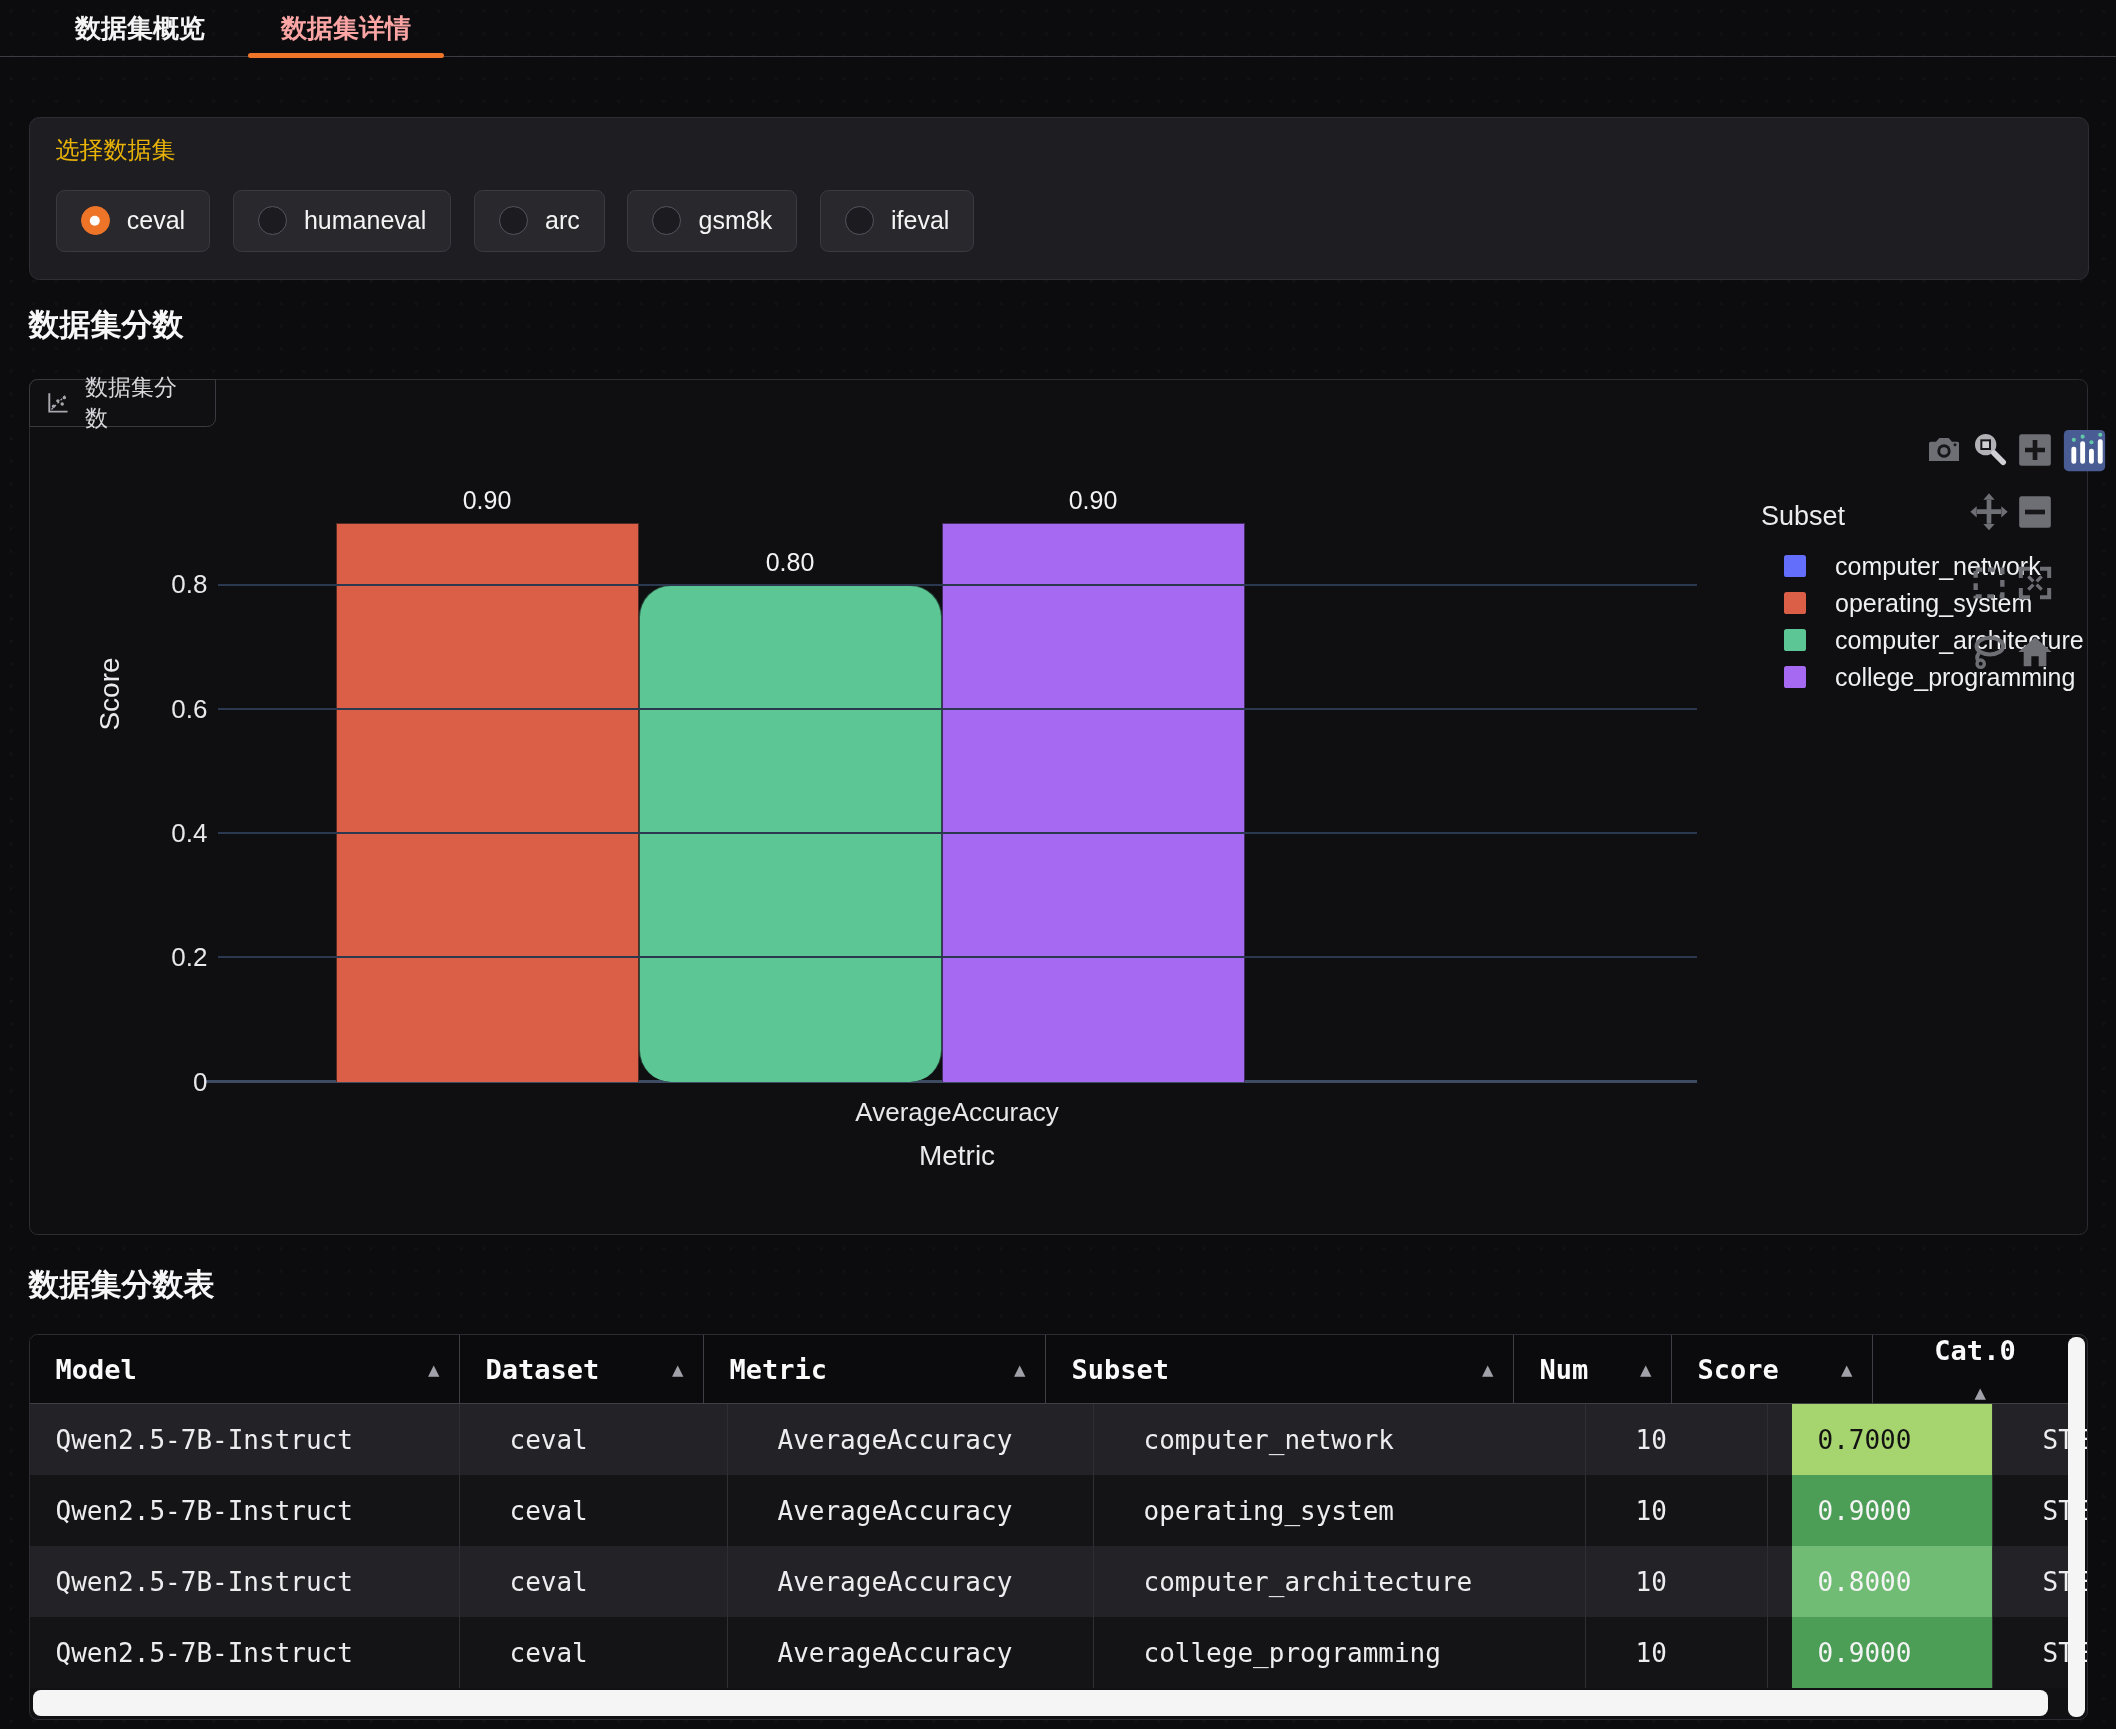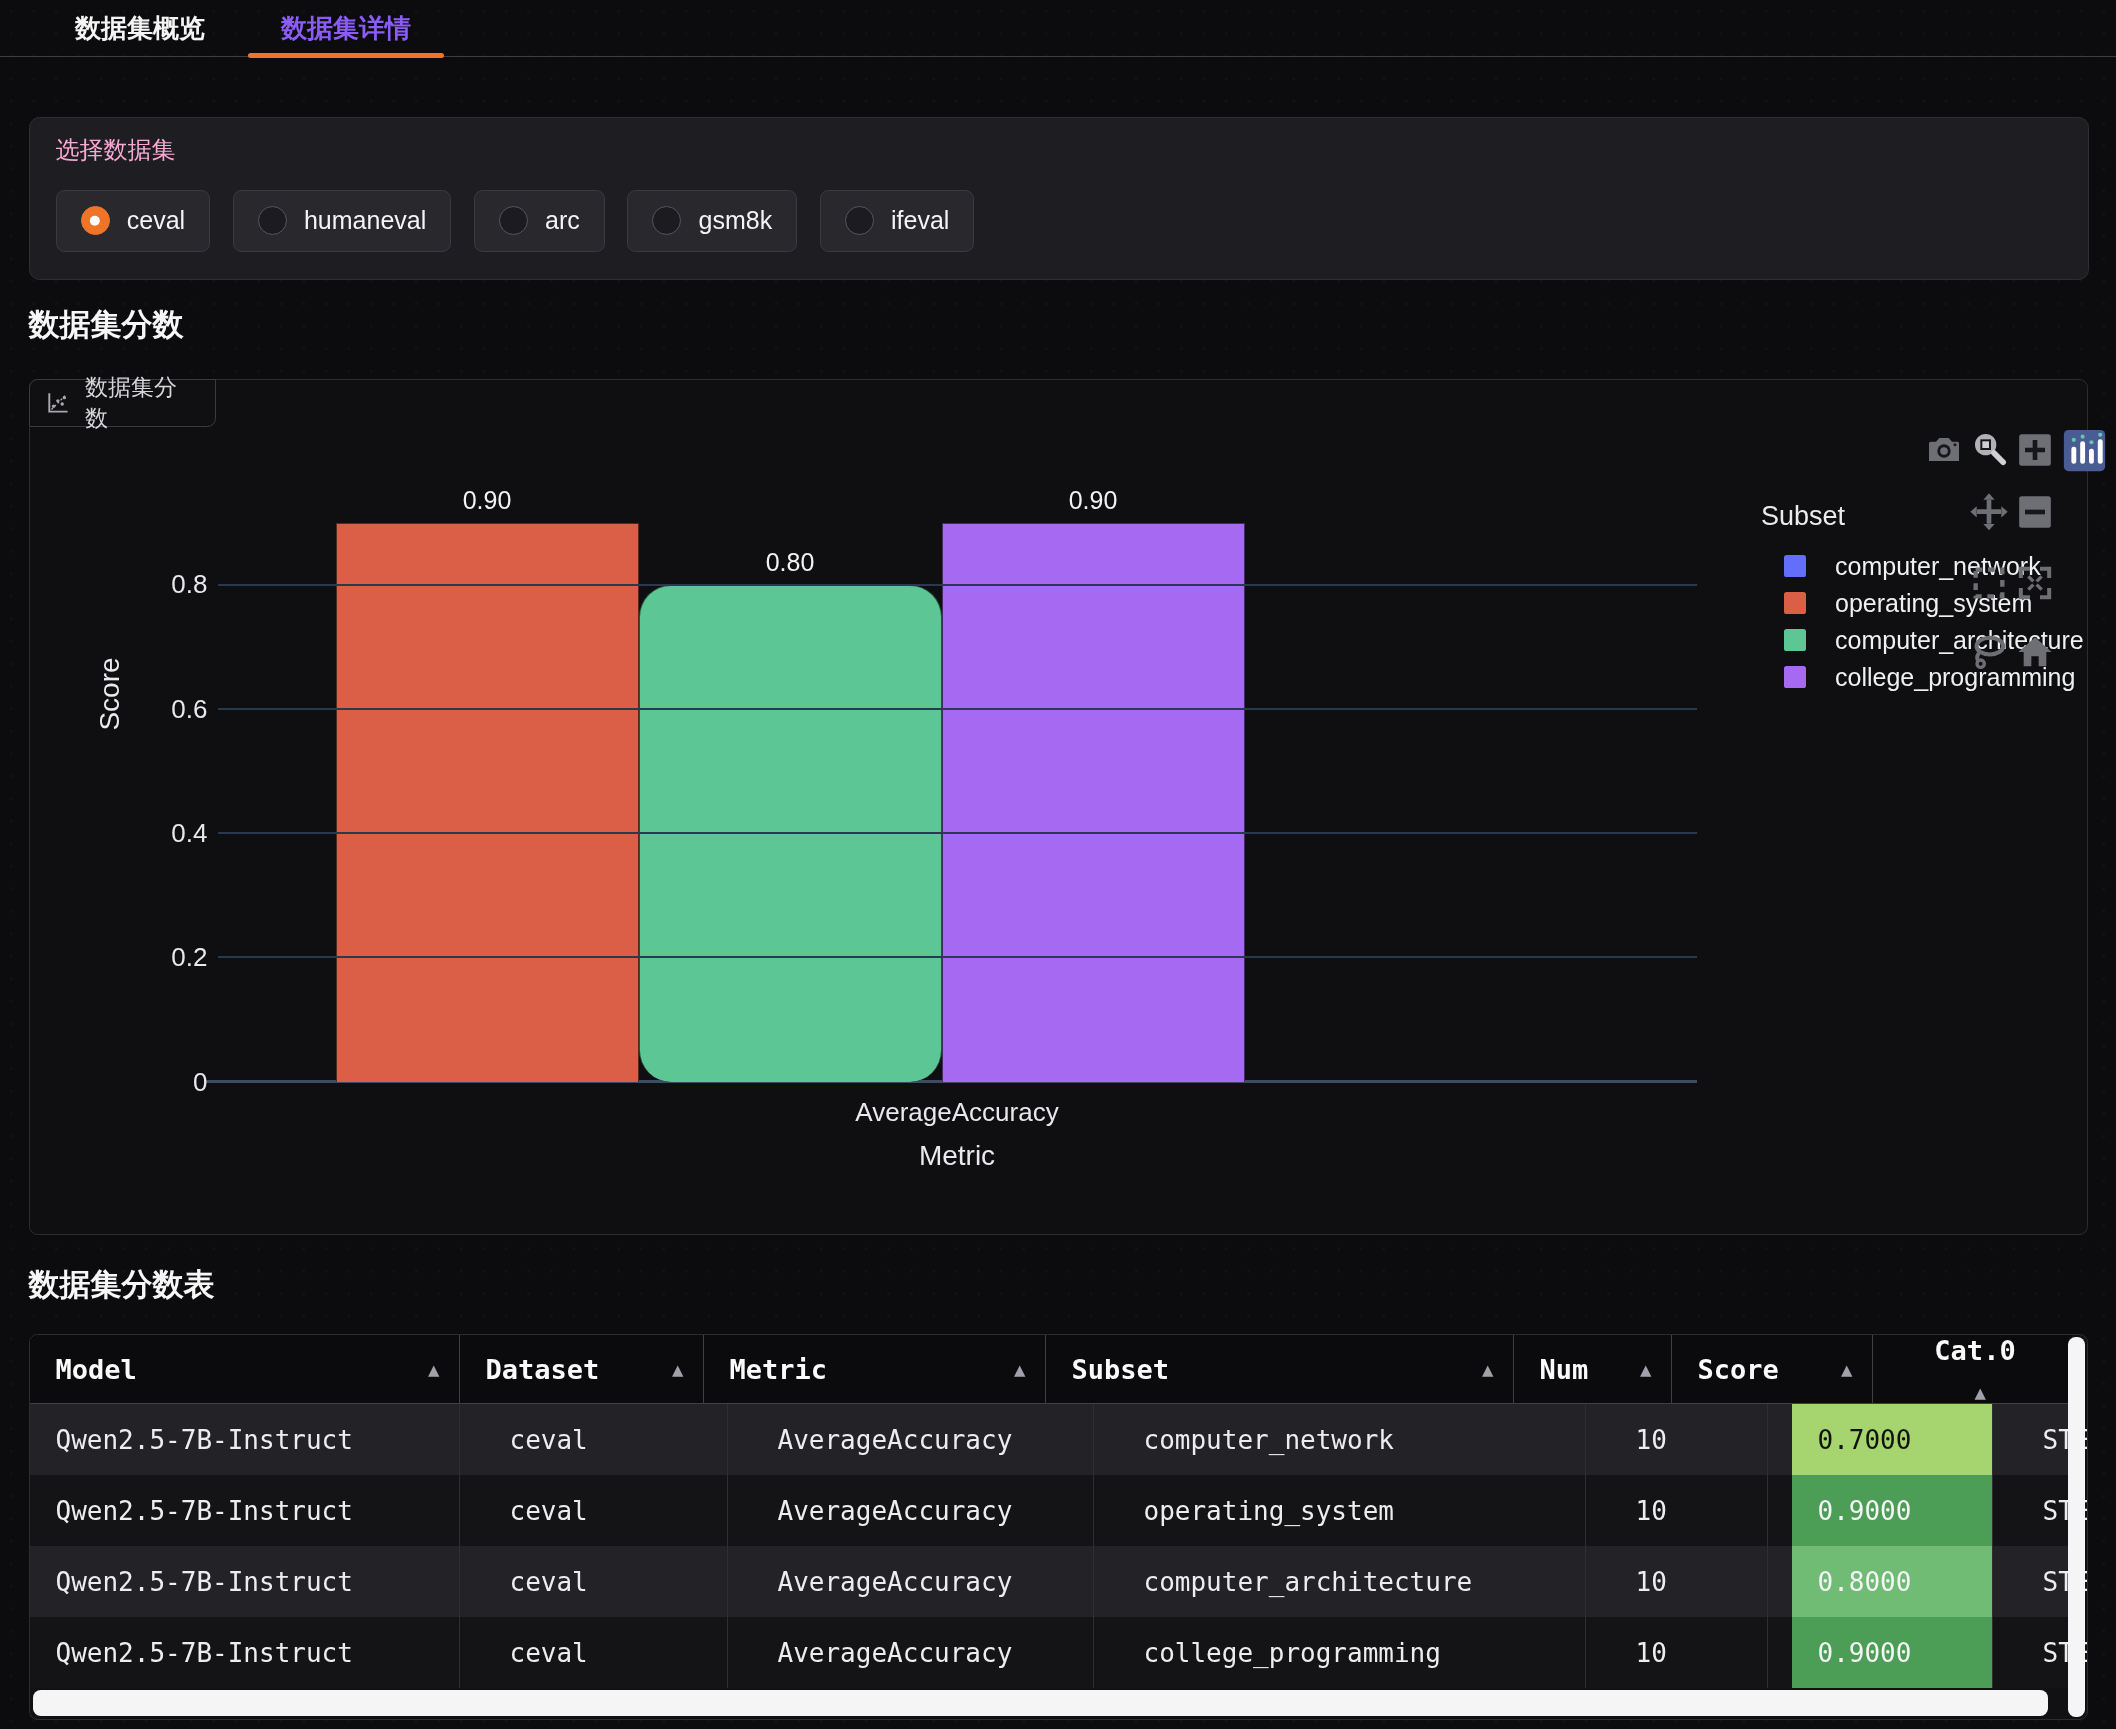--- a/index.html
+++ b/index.html
@@ -11,27 +11,27 @@
     background-size:22.5px 22.5px;
     font-family:"Liberation Sans","DejaVu Sans",sans-serif;
     color:#f4f4f5;
     overflow:hidden;
   }
   
   .tabbar { position:absolute; left:0; top:0; width:2117px; height:57px;
             border-bottom:1.7px solid #3c3c43; display:flex; align-items:stretch;padding-left:37px; }
   .tab { display:flex; align-items:center; padding:0 38px; font-size:26px; font-weight:600;
          color:#f4f4f5; cursor:pointer; position:relative; }
-  .tab.active { color:#8b5cf6; }
+  .tab.active { color:#fca5a5; }
   .tab.active::after { content:""; position:absolute; left:5.2px; right:5.2px; bottom:-1.7px;
                        height:5.2px; background:#ee7528; border-radius:2.6px; }
   
   .panel { position:absolute; left:28.5px; top:117px; width:2060px; height:163px;
            background:#1e1e22; border:0.9px solid #2e2e34; border-radius:10.4px; padding:14px 26px; }
-  .panel-label { font-size:24px; color:#f9a8d4; margin-top:1.7px; }
+  .panel-label { font-size:24px; color:#eab308; margin-top:1.7px; }
   .radio-row { display:flex; gap:22.5px; margin-top:24px; }
   .radio-btn { display:flex; align-items:center; gap:17.3px; height:62px; padding:0 24px;
                background:#28282d; border:0.9px solid #3a3a41; border-radius:8.6px;
                font-size:25px; color:#f4f4f5; cursor:pointer; }
   .radio-circle { width:29px; height:29px; border-radius:50%; border:1.7px solid #55555e;
                   background:#1c1c20; position:relative; flex:0 0 auto; }
   .radio-btn.selected .radio-circle { background:#ee7528; border-color:#ee7528; }
   .radio-btn.selected .radio-circle::after { content:""; position:absolute; left:50%; top:50%;
                   width:10.4px; height:10.4px; border-radius:50%; background:#fff; transform:translate(-50%,-50%); }
   

